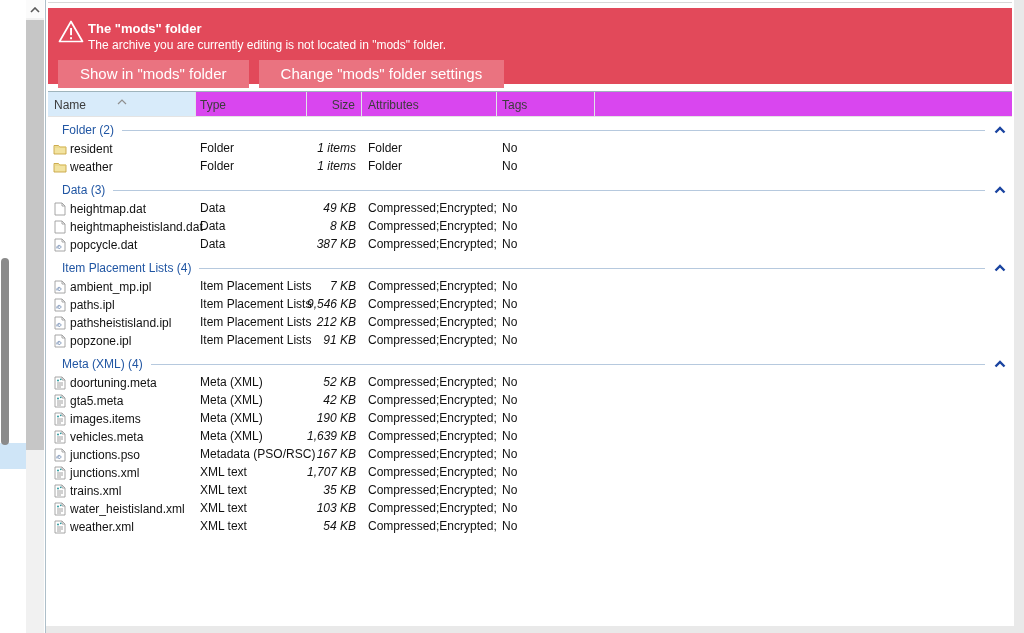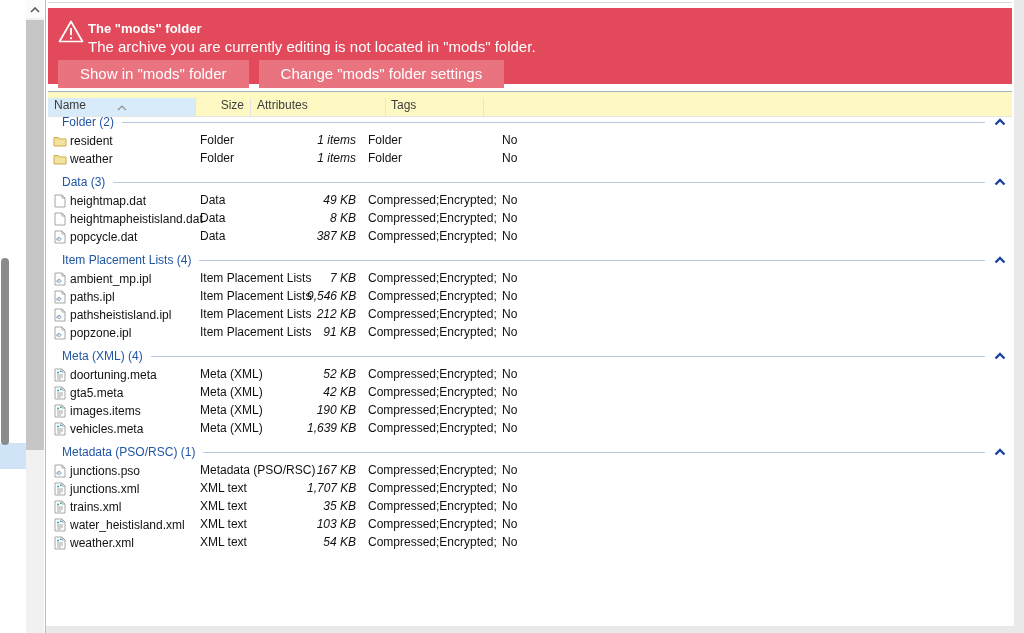--- a/index.html
+++ b/index.html
@@ -18,41 +18,41 @@
   .lsb-up{position:absolute;left:0;top:0;width:18px;height:18px;background:#fbfbfb;display:flex;align-items:center;justify-content:center;}
   .lsb-thumb{position:absolute;left:0;top:20px;width:18px;height:430px;background:#c6c6c6;}
   .pane-border{position:absolute;left:45px;top:0;width:1px;height:633px;background:#aebfc9;}
   
   .main{position:absolute;left:48px;top:0;width:964px;height:633px;background:#fff;}
   .top-line{position:absolute;left:0;top:2px;width:964px;height:1px;background:#d8d8d8;}
   
   .banner{position:absolute;left:0;top:8px;width:964px;height:76px;background:#e2495a;color:#fff;}
   .warn-icon{position:absolute;left:10px;top:11px;}
   .banner-title{position:absolute;left:40px;top:13px;font-size:13px;font-weight:bold;}
-  .banner-msg{position:absolute;left:40px;top:30px;font-size:15px;}
+  .banner-msg{position:absolute;left:40px;top:30px;font-size:12px;}
   .banner-btns{position:absolute;left:10px;top:52px;display:flex;gap:10px;}
   .banner-btn{
     background:#ea7380;color:#fff;border:none;font-family:inherit;
     font-size:15px;height:28px;padding:0 22px;cursor:pointer;line-height:28px;
   }
   
   .hdr{position:absolute;left:0;top:91px;width:964px;height:26px;
     border-top:1px solid #9fb4bc;border-bottom:1px solid #e4e4e4;
-    display:flex;box-sizing:border-box;color:#3c3c3c;background:#fef9c3;align-items:flex-end;}
+    display:flex;box-sizing:border-box;color:#3c3c3c;background:#d946ef;}
   .hcell{position:relative;box-sizing:border-box;border-right:1px solid #e0e4e8;
     display:flex;align-items:flex-end;padding-bottom:4px;}
   .hc-name{width:148px;background:#d8ebfa;padding-left:6px;}
   .hc-type{width:111px;padding-left:4px;}
   .hc-size{width:55px;justify-content:flex-end;padding-right:6px;}
   .hc-attr{width:135px;padding-left:6px;}
   .hc-tags{width:98px;padding-left:5px;}
   .hc-fill{flex:1;border-right:none;}
   .sort-caret{position:absolute;left:50%;top:2px;transform:translateX(-50%);}
   
-  .groups{position:absolute;left:0;top:109px;width:964px;}
+  .groups{position:absolute;left:0;top:117px;width:964px;}
   .group-header{position:relative;height:18px;margin-top:4px;margin-bottom:2px;
     display:flex;align-items:center;}
   .group-label{color:#2156a3;padding-left:14px;white-space:nowrap;}
   .group-line{flex:1;height:1px;background:#b6c9de;margin:0 27px 0 8px;}
   .collapse{position:absolute;right:5px;top:4px;width:14px;height:10px;cursor:pointer;
     display:flex;align-items:center;justify-content:center;}
   .row{display:flex;height:18px;align-items:flex-start;}
   .c-name{width:148px;display:flex;align-items:center;padding-left:4px;box-sizing:border-box;}
   .c-name .fname{margin-left:3px;white-space:nowrap;}
   .c-type{width:111px;padding-left:4px;box-sizing:border-box;white-space:nowrap;}
@@ -106,20 +106,23 @@
 
   <div class="hdr">
     <div class="hcell hc-name">
       <span class="sort-caret">
         <svg width="10" height="6" viewBox="0 0 10 6">
             <polyline points="1,5 5,1 9,5" fill="none" stroke="#8f8f8f" stroke-width="1.2"></polyline>
           </svg>
       </span>
       <span>Name</span>
     </div>
+    <div class="hcell hc-type">
+      <span>Type</span>
+    </div>
     <div class="hcell hc-size">
       <span>Size</span>
     </div>
     <div class="hcell hc-attr">
       <span>Attributes</span>
     </div>
     <div class="hcell hc-tags">
       <span>Tags</span>
     </div>
     <div class="hcell hc-fill"></div>
@@ -376,29 +379,20 @@
             </span>
             <span class="fname">vehicles.meta</span>
           </div>
           <div class="c-type">Meta (XML)</div>
           <div class="c-size">1,639 KB</div>
           <div class="c-attr">Compressed;Encrypted;</div>
           <div class="c-tags">No</div>
         </div>
       </div>
       <div class="group">
-        <div class="group-header">
-          <span class="group-label">Metadata (PSO/RSC) (1)</span>
-          <span class="group-line"></span>
-          <span class="collapse">
-            <svg width="12" height="8" viewBox="0 0 12 8">
-              <polyline points="1.5,6.5 6,2 10.5,6.5" fill="none" stroke="#1a44a0" stroke-width="2.4"></polyline>
-            </svg>
-          </span>
-        </div>
         <div class="row">
           <div class="c-name">
             <span class="ficon">
               <svg width="12" height="14" viewBox="0 0 12 14">
                 <path d="M1 1 L8 1 L11 4 L11 13 L1 13 Z" fill="#ffffff" stroke="#9c9c9c" stroke-width="0.9"></path>
                 <path d="M8 1 L8 4 L11 4" fill="none" stroke="#9c9c9c" stroke-width="0.9"></path>
                 <path d="M3 10.5 C2.2 8.5 4.5 6.5 6.3 7.8 C7.8 9 6.2 11.2 4.5 10.3 C3.4 9.6 4.2 8.2 5.3 8.6" fill="none" stroke="#7a93b8" stroke-width="1"></path>
               </svg>
             </span>
             <span class="fname">junctions.pso</span>

